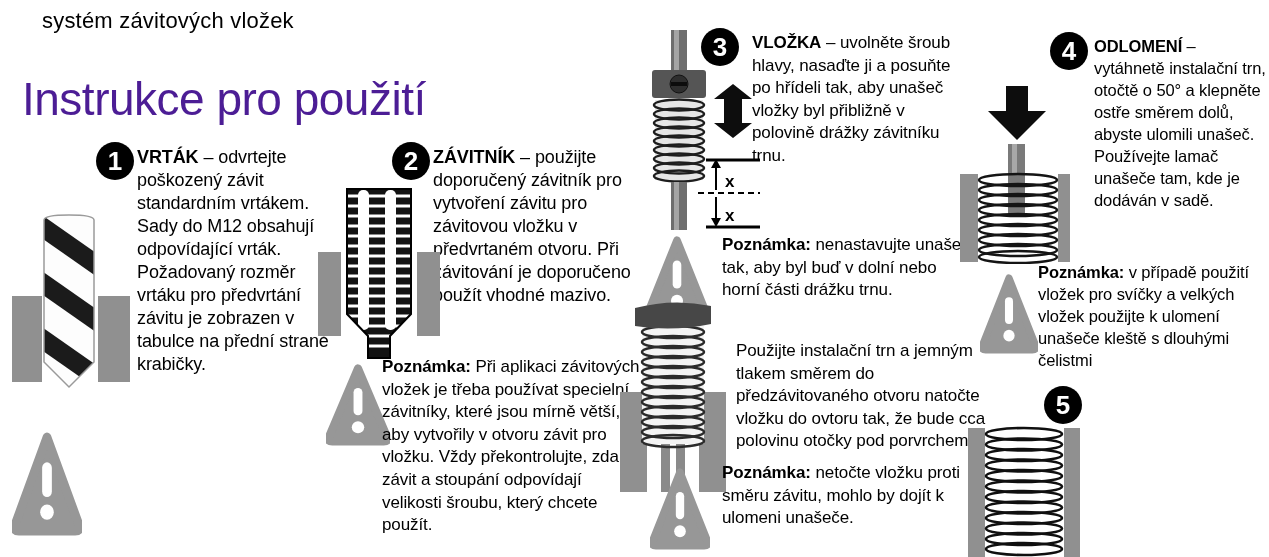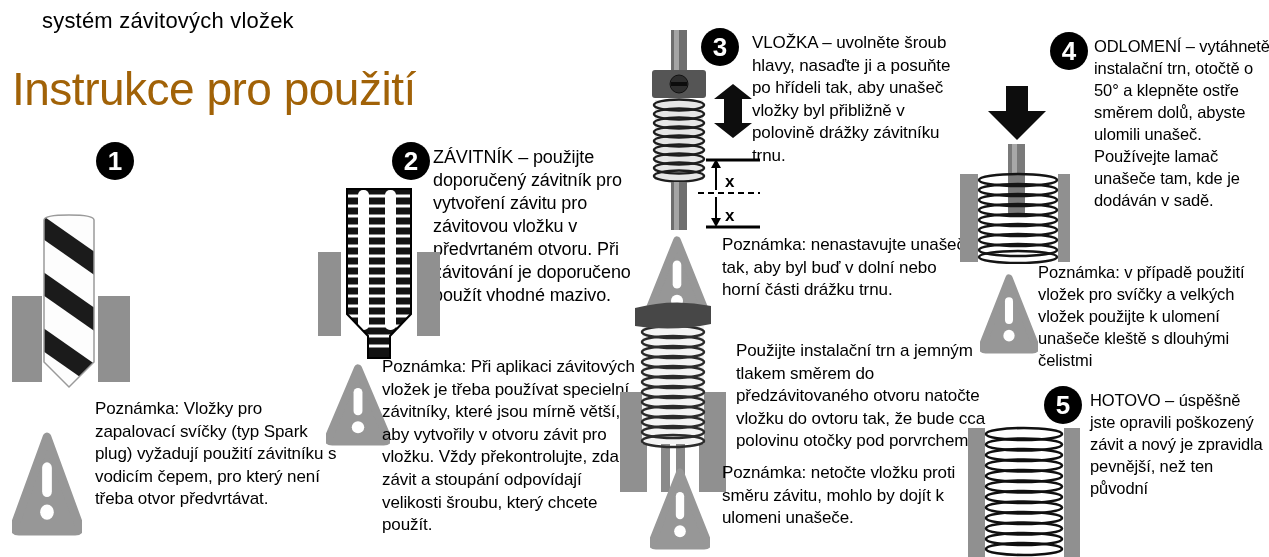--- a/index.html
+++ b/index.html
@@ -1,37 +1,38 @@
 <!DOCTYPE html>
 <html><head>
 <meta charset="utf-8">
 <style>
   html,body{margin:0;padding:0;background:#fff;}
   .sheet{position:relative;width:1269px;height:557px;background:#fff;overflow:hidden;
          font-family:"Liberation Sans",sans-serif;color:#000;}
   .abs{position:absolute;}
   .subtitle{font-size:22px;letter-spacing:.2px;}
-  .title{font-size:46px;color:#a16207;font-weight:400;letter-spacing:-.5px;margin:0;}
+  .title{font-size:46px;color:#4c1d95;font-weight:400;letter-spacing:-.5px;margin:10px;}
   .badge{width:38px;height:38px;border-radius:50%;background:#000;color:#fff;
          font-size:26px;font-weight:700;display:flex;align-items:center;justify-content:center;}
   .txt{margin:0;font-size:18px;line-height:1.28;letter-spacing:-.1px;}
   .small{font-size:17px;line-height:1.33;}
   .tiny{font-size:16.5px;line-height:1.33;}
-  b.lead{font-weight:400;text-align:right;}
+  b.lead{font-weight:700;text-align:right;}
   svg{display:block;}
 </style>
 </head>
 <body>
 
 <div class="sheet">
 
   <div class="abs subtitle" style="left:42px;top:8px;">systém závitových vložek</div>
   <h1 class="abs title" style="left:12px;top:62px;">Instrukce pro použití</h1>
 
   <div class="abs badge" style="left:96px;top:142px;">1</div>
+  <p class="abs txt" style="left:137px;top:146px;width:206px;"><b class="lead">VRTÁK</b> <span>– odvrtejte poškozený závit standardním vrtákem. Sady do M12 obsahují odpovídající vrták. Požadovaný rozměr vrtáku pro předvrtání závitu je zobrazen v tabulce na přední straně krabičky.</span></p>
 
   <span class="abs" style="left:10px;top:214px;">
     <svg width="120" height="178" viewBox="0 0 120 178">
       <defs>
           <clipPath id="dclip">
             <path d="M34,6 Q34,1 59,1 Q84,1 84,6 L84,148 L59,173 L34,148 Z"></path>
           </clipPath>
         </defs>
       <rect x="2" y="82" width="30" height="86" fill="#909090"></rect>
       <rect x="88" y="82" width="32" height="86" fill="#909090"></rect>
@@ -47,21 +48,20 @@
     </svg>
   </span>
 
   <span class="abs" style="left:12px;top:432px;">
     <svg width="70" height="104" viewBox="0 0 72 96" preserveAspectRatio="none">
       <path d="M36,5 L69,86 Q71,91 65,91 L7,91 Q1,91 3,86 Z" fill="#979797" stroke="#979797" stroke-width="9" stroke-linejoin="round"></path>
       <rect x="31" y="28" width="10" height="32" rx="5" fill="#fff"></rect>
       <circle cx="36" cy="74" r="7" fill="#fff"></circle>
     </svg>
   </span>
-  <p class="abs txt small" style="left:95px;top:398px;width:248px;"><b class="lead">Poznámka:</b> <span>Vložky pro zapalovací svíčky (typ Spark plug) vyžadují použití závitníku s vodicím čepem, pro který není třeba otvor předvrtávat.</span></p>
 
   <div class="abs badge" style="left:392px;top:142px;">2</div>
   <p class="abs txt" style="left:433px;top:146px;width:214px;"><b class="lead">ZÁVITNÍK</b> <span>– použijte doporučený závitník pro vytvoření závitu pro závitovou vložku v předvrtaném otvoru. Při závitování je doporučeno použít vhodné mazivo.</span></p>
 
   <span class="abs" style="left:318px;top:186px;">
     <svg width="122" height="202" viewBox="0 0 122 202">
       <rect x="0" y="66" width="23" height="84" fill="#909090"></rect>
       <rect x="99" y="66" width="23" height="84" fill="#909090"></rect>
       <defs>
           <clipPath id="tclip">
@@ -226,21 +226,20 @@
   <span class="abs" style="left:980px;top:274px;">
     <svg width="58" height="80" viewBox="0 0 72 96" preserveAspectRatio="none">
       <path d="M36,5 L69,86 Q71,91 65,91 L7,91 Q1,91 3,86 Z" fill="#979797" stroke="#979797" stroke-width="9" stroke-linejoin="round"></path>
       <rect x="31" y="28" width="10" height="32" rx="5" fill="#fff"></rect>
       <circle cx="36" cy="74" r="7" fill="#fff"></circle>
     </svg>
   </span>
   <p class="abs txt tiny" style="left:1038px;top:262px;width:234px;"><b class="lead">Poznámka:</b> <span>v případě použití vložek pro svíčky a velkých vložek použijte k ulomení unašeče kleště s dlouhými čelistmi</span></p>
 
   <div class="abs badge" style="left:1044px;top:386px;">5</div>
-  <p class="abs txt tiny" style="left:1090px;top:390px;width:180px;"><b class="lead">HOTOVO</b> <span>– úspěšně jste opravili poškozený závit a nový je zpravidla pevnější, než ten původní</span></p>
 
   <span class="abs" style="left:968px;top:416px;">
     <svg width="112" height="141" viewBox="0 0 112 141">
       <rect x="0" y="12" width="112" height="129" fill="#909090"></rect>
       <rect x="17" y="12" width="79" height="129" fill="#fff"></rect>
       <g fill="none" stroke="#0f0f0f" stroke-width="2.6">
         <ellipse cx="56" cy="18" rx="38" ry="6"></ellipse>
           <ellipse cx="56" cy="28.5" rx="38" ry="6"></ellipse>
         <ellipse cx="56" cy="39" rx="38" ry="6"></ellipse>
           <ellipse cx="56" cy="49.5" rx="38" ry="6"></ellipse>

